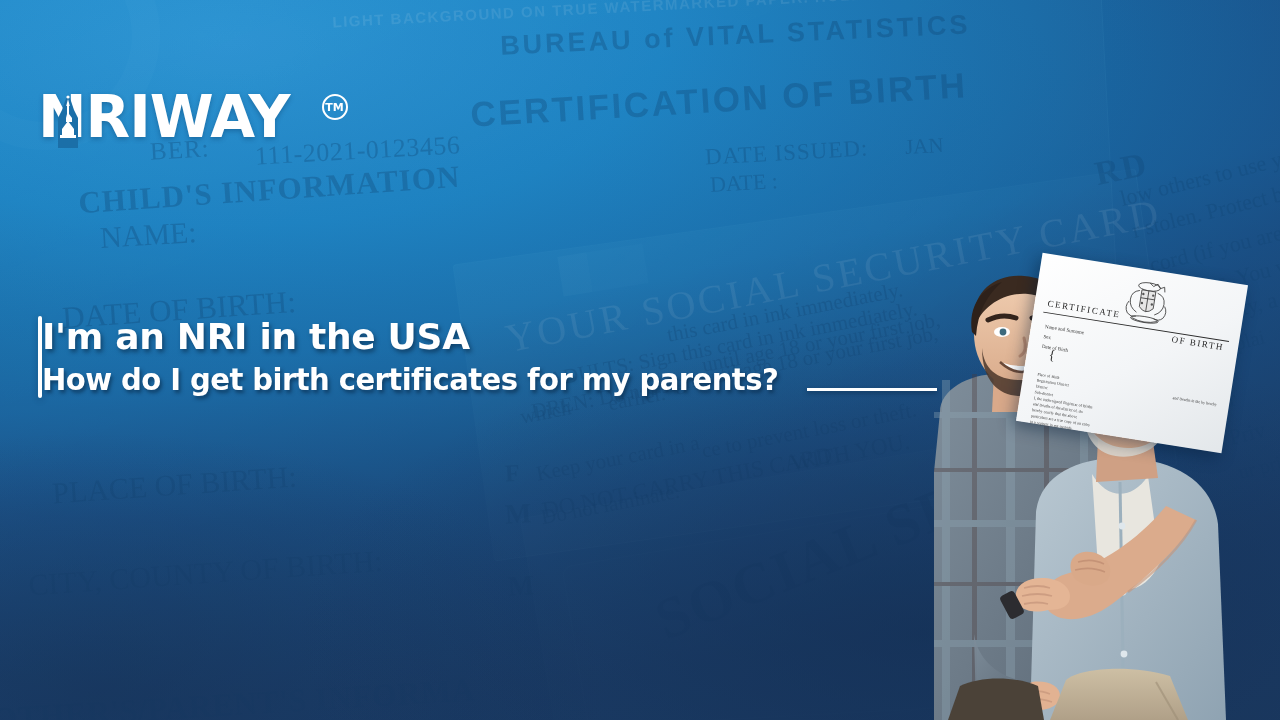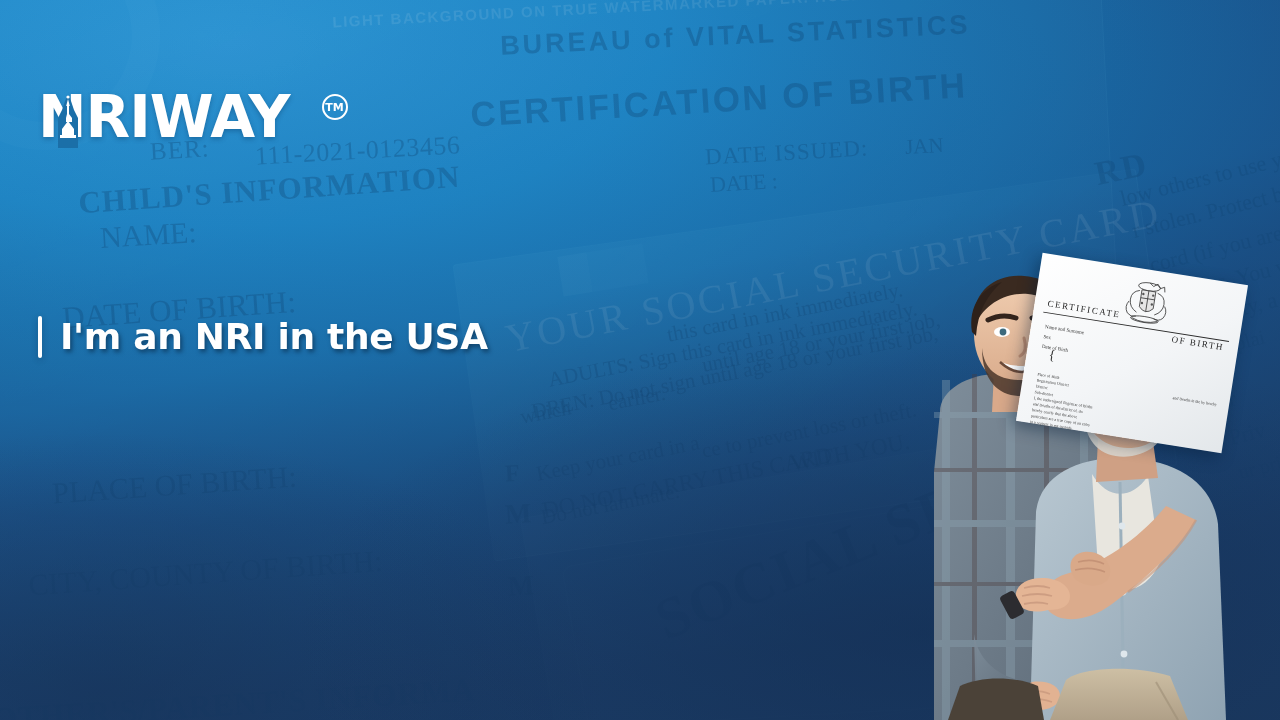--- a/index.html
+++ b/index.html
@@ -180,21 +180,21 @@
     display:flex; align-items:center; justify-content:center;
     font-family:"DejaVu Sans", sans-serif;
     font-size:11px; font-weight:bold; color:#ffffff;
     letter-spacing:0px;
     line-height:1;
   }
 
   
   .headline{
     position:absolute; left:38px; top:316px;
-    display:flex; align-items:stretch; gap:18px;
+    display:flex; align-items:stretch; 
   }
   .headline-bar{
     width:4px; background:#ffffff; border-radius:2px;
     box-shadow:0 2px 6px rgba(0,30,60,0.3);
   }
   .headline-lines{ display:flex; flex-direction:column; justify-content:center; }
   .h-line1{
     font-family:"DejaVu Sans", sans-serif;
     font-weight:bold;
     font-size:36px;
@@ -538,16 +538,20 @@
       <div>Sub-district</div>
       <div>I, the undersigned Registrar of Births and Deaths of the district of, do hereby certify that the above particulars are a true copy of an entry in a register in my custody.</div>
     </div>
     <div class="cert-right-note">and Deaths in the by hereby</div>
   </div>
 
   <div class="headline">
     <div class="headline-bar"></div>
     <div class="headline-lines">
       <div class="h-line1">I'm an NRI in the USA</div>
+      <div class="h-line2-wrap">
+        <div class="h-line2">How do I get birth certificates for my parents?</div>
+        <div class="h-blank"></div>
+      </div>
     </div>
   </div>
 
 </div>
 
 </body></html>

